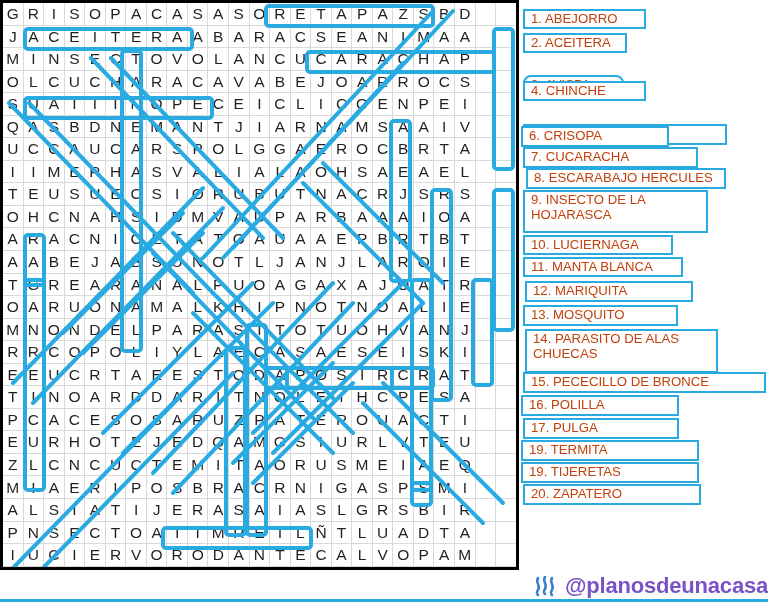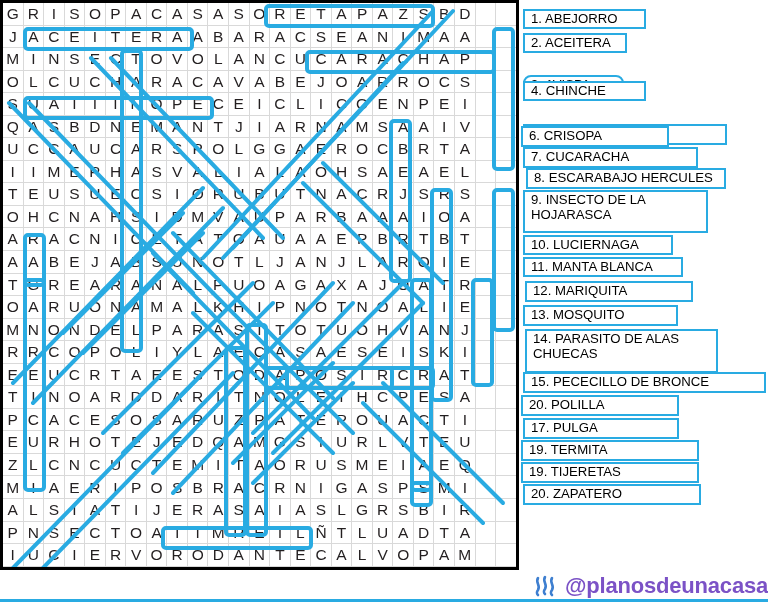--- a/index.html
+++ b/index.html
@@ -76,21 +76,21 @@
     width: 249px;
     height: 570px;
     background: #ffffff;
   }
 
   .word-item {
     position: absolute;
     box-sizing: border-box;
     border: 2.5px solid #29ABE2;
     background: #ffffff;
-    color: #000000;
+    color: #c2410c;
     font-size: 13.2px;
     line-height: 1.12;
     padding: 1px 0 1px 6px;
     white-space: pre-line;
     font-family: "Liberation Sans", sans-serif;
   }
 
   
   #watermark {
     position: absolute;
@@ -840,21 +840,21 @@
       <div class="word-item" style="top: 168px; left: 7px; width: 200px; height: 21px;">8. ESCARABAJO HERCULES</div>
       <div class="word-item" style="top: 190px; left: 4px; width: 185px; height: 43px;">9. INSECTO DE LA
      HOJARASCA</div>
       <div class="word-item" style="top: 235px; left: 4px; width: 150px; height: 20px;">10. LUCIERNAGA</div>
       <div class="word-item" style="top: 257px; left: 4px; width: 160px; height: 20px;">11. MANTA BLANCA</div>
       <div class="word-item" style="top: 281px; left: 6px; width: 168px; height: 21px;">12. MARIQUITA</div>
       <div class="word-item" style="top: 305px; left: 4px; width: 155px; height: 21px;">13. MOSQUITO</div>
       <div class="word-item" style="top: 329px; left: 6px; width: 193px; height: 44px;">14. PARASITO DE ALAS
        CHUECAS</div>
       <div class="word-item" style="top: 372px; left: 4px; width: 243px; height: 21px;">15. PECECILLO DE BRONCE</div>
-      <div class="word-item" style="top: 395px; left: 2px; width: 158px; height: 21px;">20. POLILLA</div>
+      <div class="word-item" style="top: 395px; left: 2px; width: 158px; height: 21px;">16. POLILLA</div>
       <div class="word-item" style="top: 418px; left: 4px; width: 156px; height: 21px;">17. PULGA</div>
       <div class="word-item" style="top: 440px; left: 2px; width: 178px; height: 21px;">19. TERMITA</div>
       <div class="word-item" style="top: 462px; left: 2px; width: 178px; height: 21px;">19. TIJERETAS</div>
       <div class="word-item" style="top: 484px; left: 4px; width: 178px; height: 21px;">20. ZAPATERO</div>
     </div>
 
   <div id="watermark">
     <svg id="watermark-icon" width="26" height="24" viewBox="0 0 26 24" xmlns="http://www.w3.org/2000/svg">
       <g fill="none" stroke="#3E7FD0" stroke-width="2.6" stroke-linecap="round">
         <path d="M4 4 C 1 9, 7 11, 4 16 C 2 19, 3 20, 4 21"></path>

